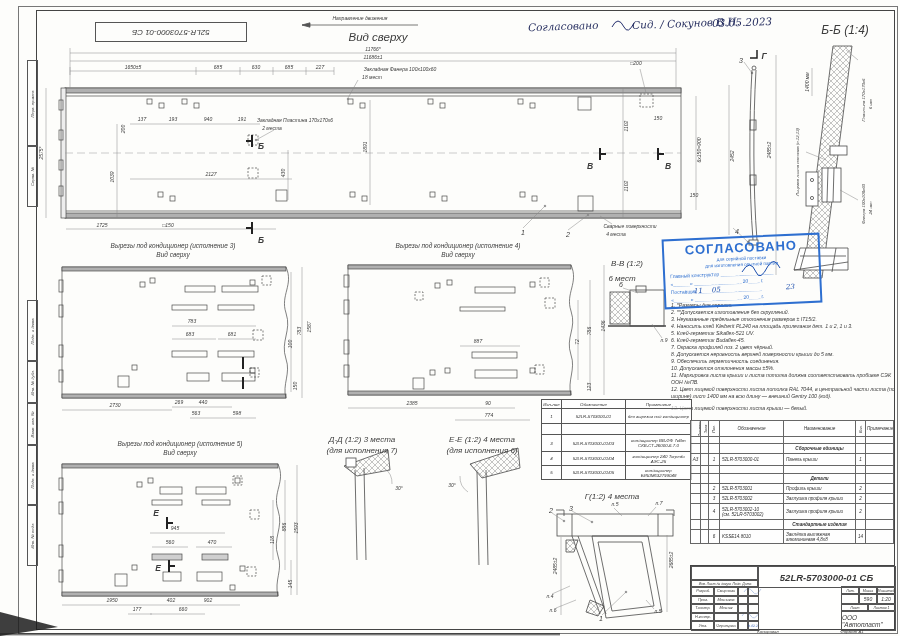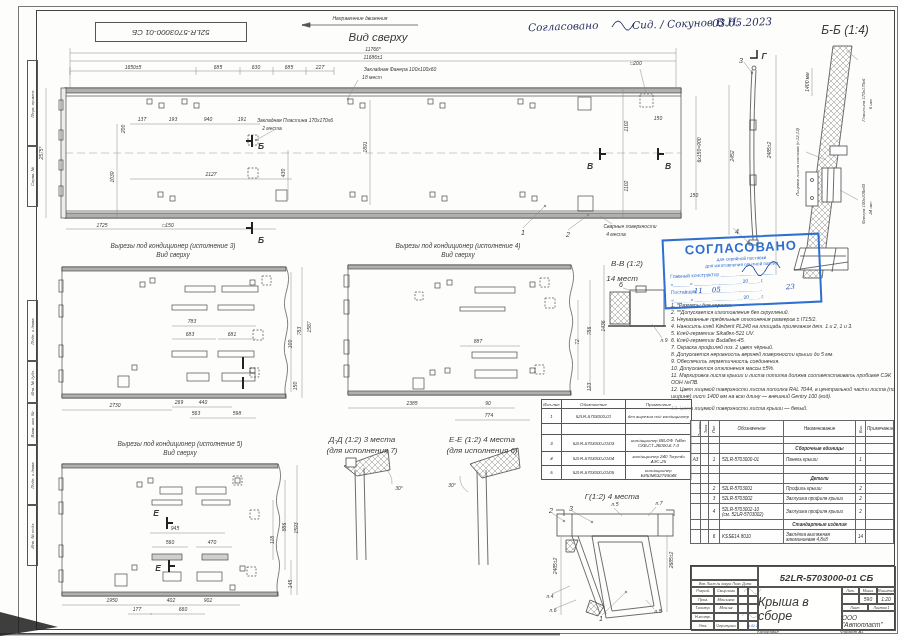--- a/index.html
+++ b/index.html
@@ -477,21 +477,21 @@
   <div class="lbl t5" style="left:615px;top:505px">п.5</div>
   <div class="lbl t5" style="left:659px;top:504px">п.7</div>
   <div class="lbl t5 r" style="left:556px;top:566px">2485±2</div>
   <div class="lbl t5 r" style="left:672px;top:560px">2685±2</div>
   <div class="lbl t5" style="left:550px;top:597px">п.4</div>
   <div class="lbl t5" style="left:553px;top:611px">п.6</div>
   <div class="lbl callout" style="left:601px;top:619px">1</div>
   <div class="lbl t5" style="left:658px;top:612px">п.5</div>
 
   <div class="lbl t8" style="left:627px;top:264px">В-В (1:2)</div>
-  <div class="lbl t8" style="left:622px;top:279px">14 мест</div>
+  <div class="lbl t8" style="left:622px;top:279px">6 мест</div>
   <div class="lbl callout" style="left:621px;top:285px">6</div>
   <div class="lbl t5" style="left:664px;top:341px">п.9</div>
 
   <div class="note" style="top:302px">1. *Размеры для справок.</div>
   <div class="note" style="top:309px">2. **Допускается изготовление без скруглений.</div>
   <div class="note" style="top:316px">3. Неуказанные предельные отклонения размеров ± IT15/2.</div>
   <div class="note" style="top:323px">4. Наносить клей Kleiberit PL240 на площадь прилегания дет. 1 и 2, 1 и 3.</div>
   <div class="note" style="top:330px">5. Клей-герметик Sikaflex-521 UV.</div>
   <div class="note" style="top:337px">6. Клей-герметик Budaflex-45.</div>
   <div class="note" style="top:344px">7. Окраска профилей поз. 2 цвет чёрный.</div>
@@ -687,21 +687,20 @@
     <div class="tb-abs" style="left:56px;top:37.2px;width:10px;height:8.6px"></div>
     <div class="tb-abs" style="left:0;top:45.8px;width:22px;height:8.6px;font:italic 3.8px 'Liberation Sans',sans-serif">Н.контр.</div>
     <div class="tb-abs" style="left:22px;top:45.8px;width:24px;height:8.6px;font:italic 3.8px 'Liberation Sans',sans-serif"></div>
     <div class="tb-abs" style="left:46px;top:45.8px;width:10px;height:8.6px"></div>
     <div class="tb-abs" style="left:56px;top:45.8px;width:10px;height:8.6px"></div>
     <div class="tb-abs" style="left:0;top:54.4px;width:22px;height:8.6px;font:italic 3.8px 'Liberation Sans',sans-serif">Утв.</div>
     <div class="tb-abs" style="left:22px;top:54.4px;width:24px;height:8.6px;font:italic 3.8px 'Liberation Sans',sans-serif">Чернецова</div>
     <div class="tb-abs" style="left:46px;top:54.4px;width:10px;height:8.6px"></div>
     <div class="tb-abs" style="left:56px;top:54.4px;width:10px;height:8.6px;font:italic 3.2px 'DejaVu Serif',serif;color:#1d4fae">09.02.23</div>
 
-    <div class="tb-abs" style="left:66px;top:20px;width:84px;height:43px;font:italic 12.5px 'Liberation Sans',sans-serif">Крыша в сборе</div>
 
     <div class="tb-abs" style="left:150px;top:20px;width:17px;height:7px;font:italic 3.6px 'Liberation Sans',sans-serif">Лит.</div>
     <div class="tb-abs" style="left:167px;top:20px;width:18px;height:7px;font:italic 3.6px 'Liberation Sans',sans-serif">Масса</div>
     <div class="tb-abs" style="left:185px;top:20px;width:18px;height:7px;font:italic 3.6px 'Liberation Sans',sans-serif">Масштаб</div>
     <div class="tb-abs" style="left:150px;top:27px;width:17px;height:10px"></div>
     <div class="tb-abs" style="left:167px;top:27px;width:18px;height:10px;font:italic 5px 'Liberation Sans',sans-serif">590</div>
     <div class="tb-abs" style="left:185px;top:27px;width:18px;height:10px;font:italic 5px 'Liberation Sans',sans-serif">1:20</div>
     <div class="tb-abs" style="left:150px;top:37px;width:26px;height:7px;font:italic 3.6px 'Liberation Sans',sans-serif">Лист</div>
     <div class="tb-abs" style="left:176px;top:37px;width:27px;height:7px;font:italic 3.6px 'Liberation Sans',sans-serif">Листов 1</div>
     <div class="tb-abs" style="left:150px;top:44px;width:53px;height:19px;font:italic 6.5px 'Liberation Sans',sans-serif">ООО "Автопласт"</div>

